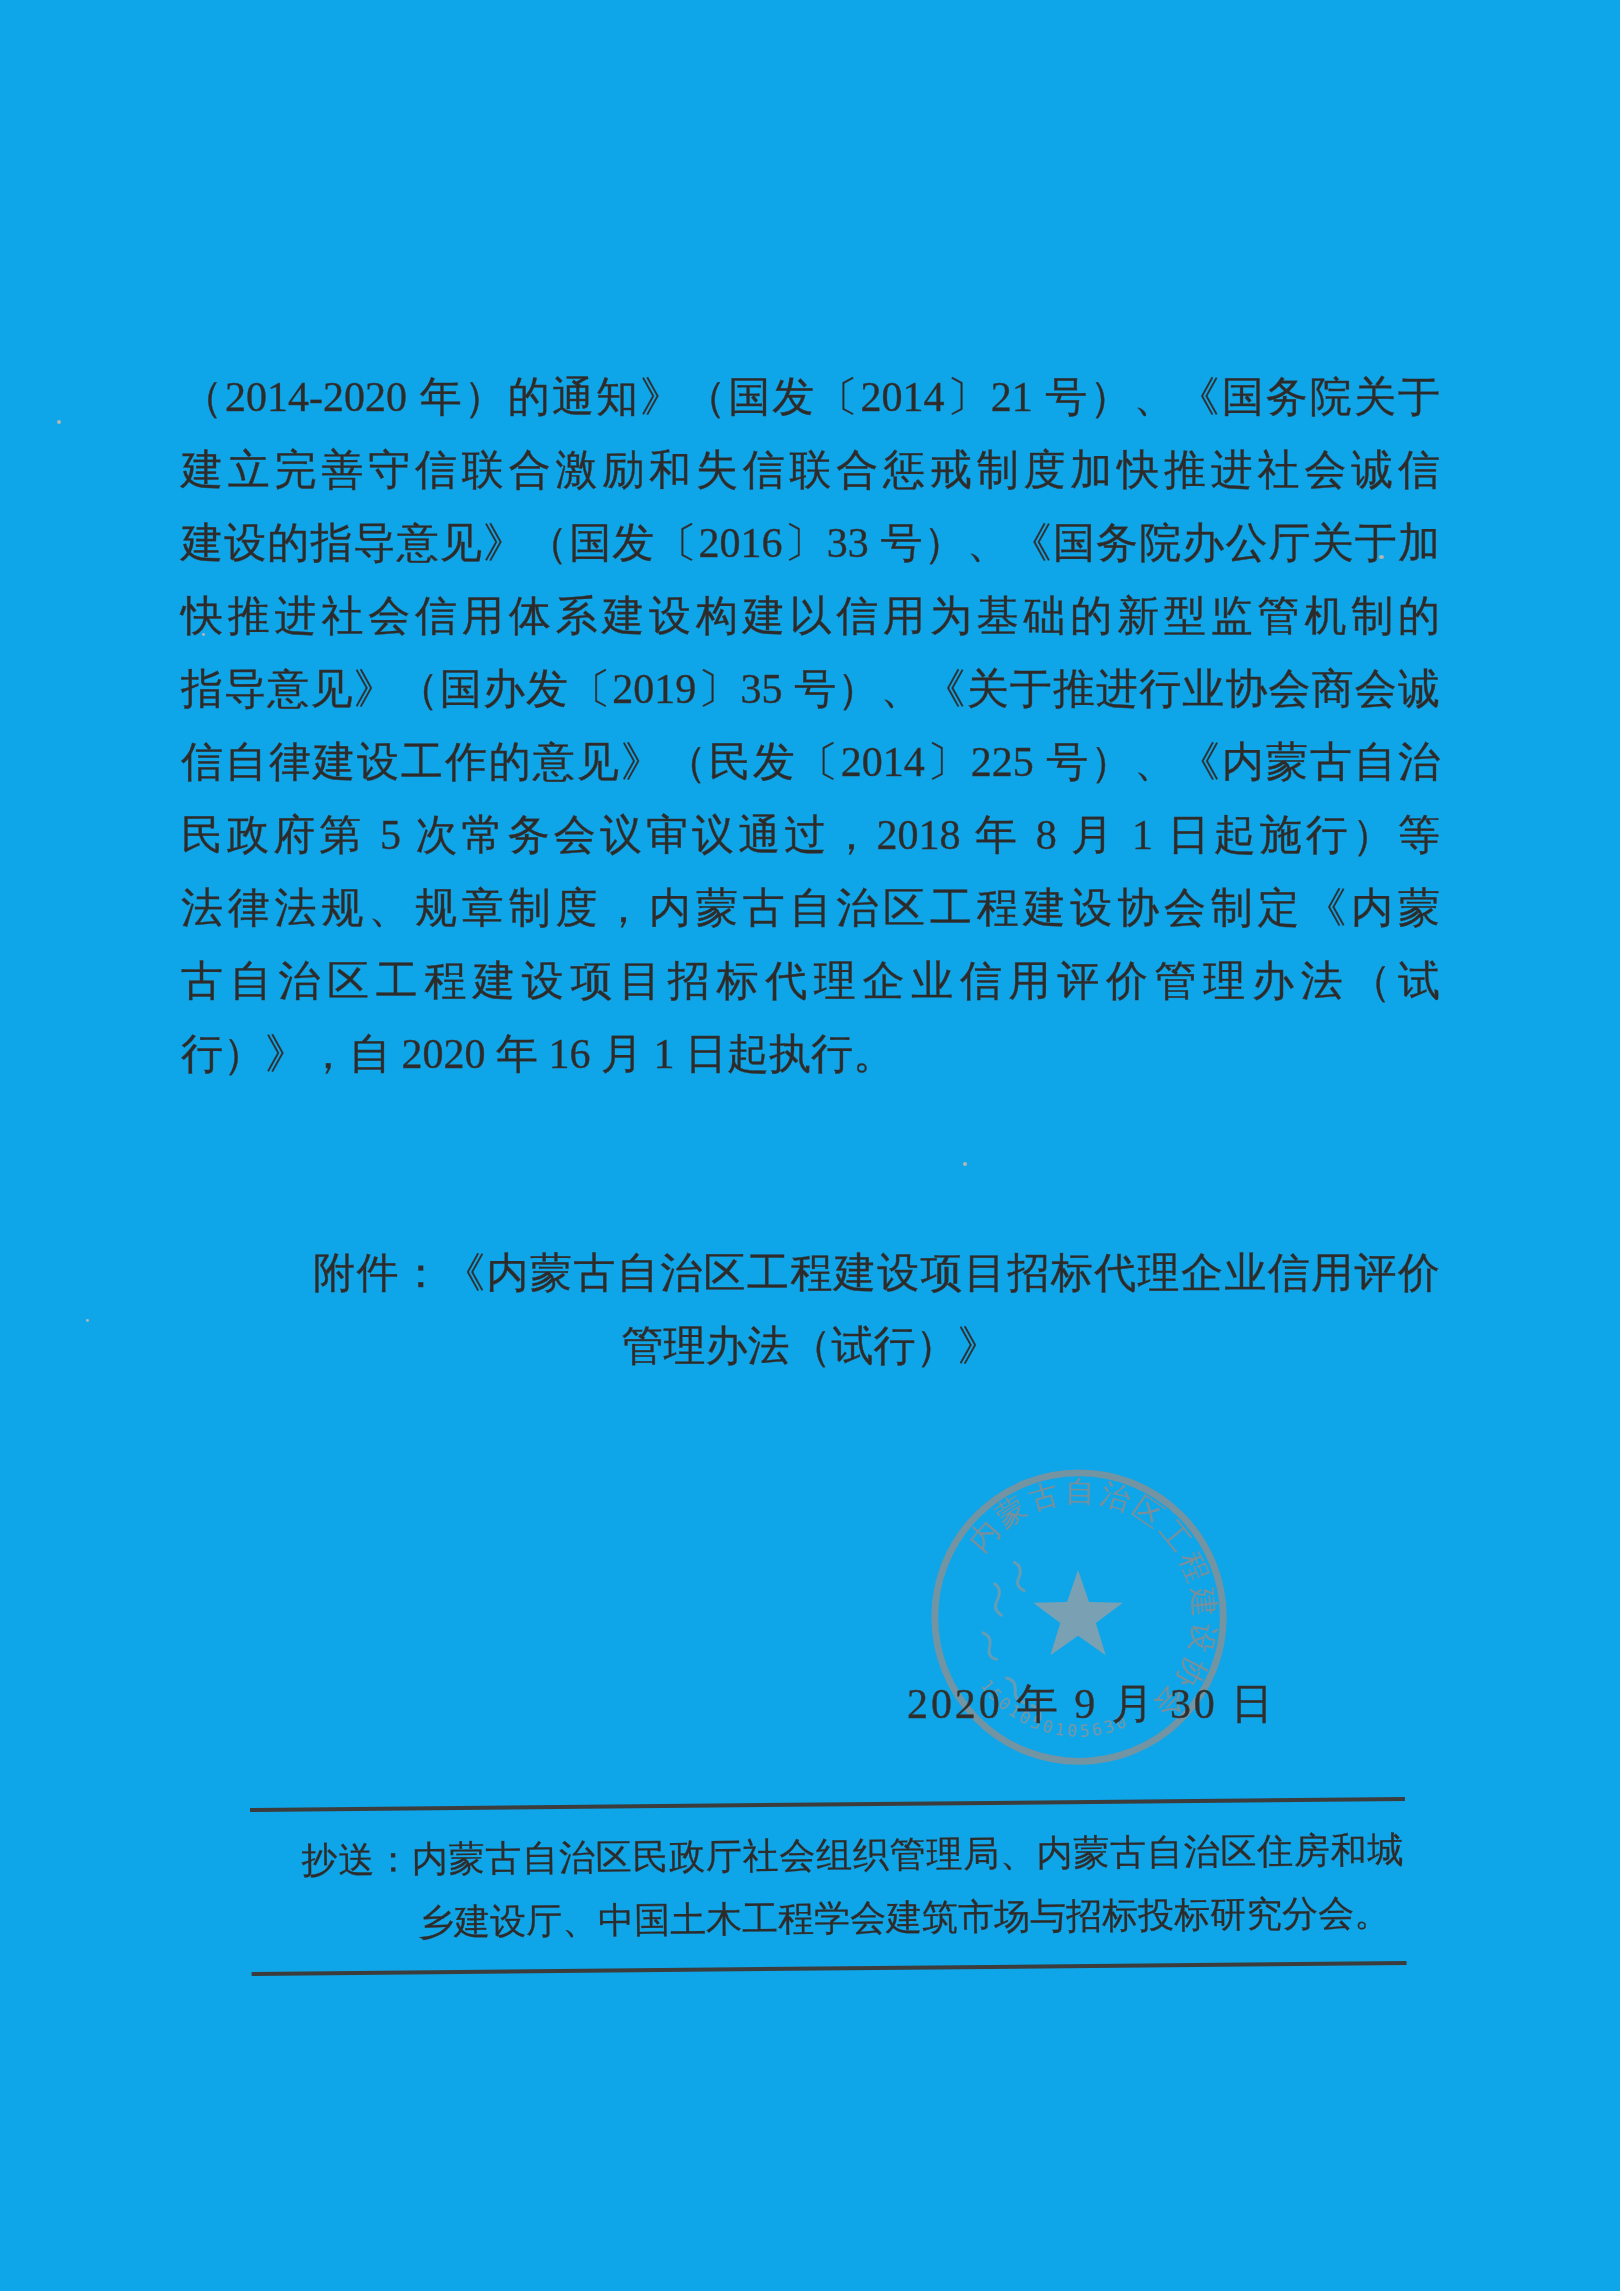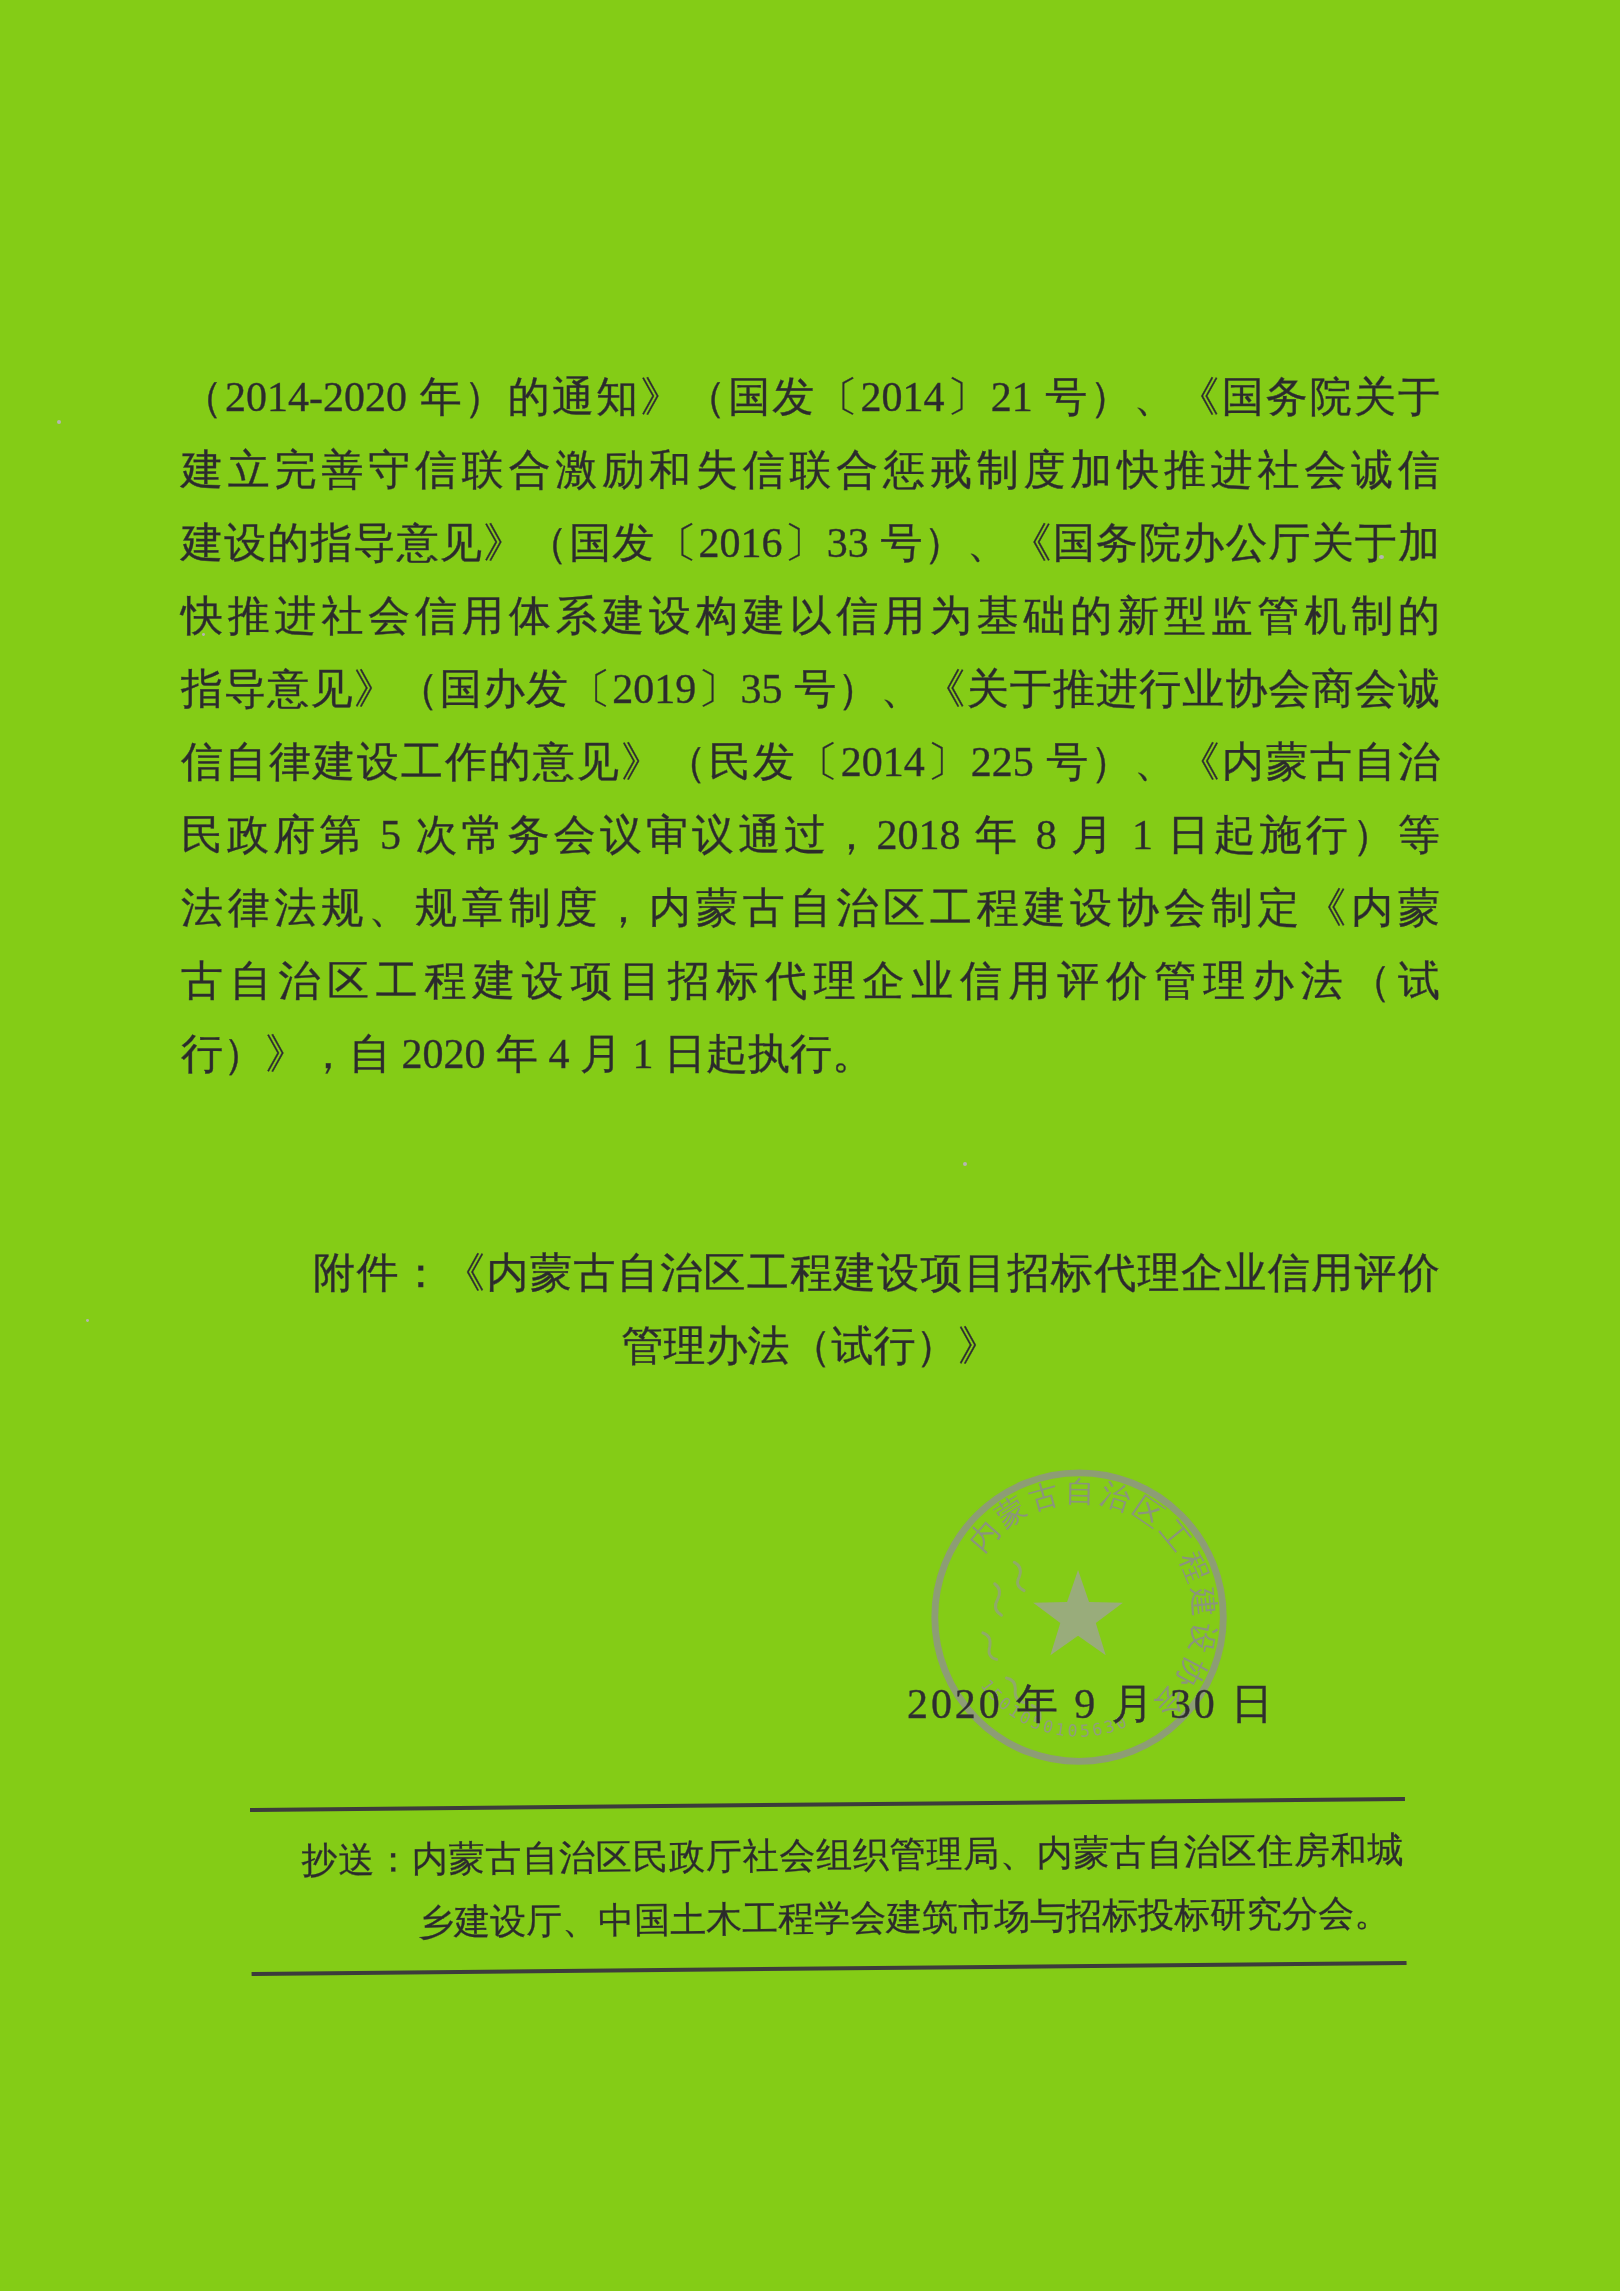--- a/index.html
+++ b/index.html
@@ -1,20 +1,20 @@
 <!DOCTYPE html>
 <html><head>
 <meta charset="utf-8">
 <style>
   html,body{margin:0;padding:0;background:#e8e8e8;}
   .page{
     position:relative;
     width:1620px;height:2292px;
     margin:0 auto;
-    background:#84cc16;
+    background:#0ea5e9;
     overflow:hidden;
     font-family:"Liberation Serif","DejaVu Serif",serif;
     color:#2b2b2b;
   }
   
   .body-text{
     position:absolute;left:181px;top:361px;width:1259px;
   }
   .bline{
     height:73px;line-height:73px;
@@ -99,21 +99,21 @@
   <div class="body-text">
     <div class="bline">（2014-2020 年）的通知》（国发〔2014〕21 号）、《国务院关于</div>
     <div class="bline">建立完善守信联合激励和失信联合惩戒制度加快推进社会诚信</div>
     <div class="bline">建设的指导意见》（国发〔2016〕33 号）、《国务院办公厅关于加</div>
     <div class="bline">快推进社会信用体系建设构建以信用为基础的新型监管机制的</div>
     <div class="bline">指导意见》（国办发〔2019〕35 号）、《关于推进行业协会商会诚</div>
     <div class="bline">信自律建设工作的意见》（民发〔2014〕225 号）、《内蒙古自治</div>
     <div class="bline">民政府第 5 次常务会议审议通过，2018 年 8 月 1 日起施行）等</div>
     <div class="bline">法律法规、规章制度，内蒙古自治区工程建设协会制定《内蒙</div>
     <div class="bline">古自治区工程建设项目招标代理企业信用评价管理办法（试</div>
-    <div class="bline lastline">行）》，自 2020 年 4 月 1 日起执行。</div>
+    <div class="bline lastline">行）》，自 2020 年 16 月 1 日起执行。</div>
   </div>
 
   <div class="attachment">
     <div class="a1">附件：《内蒙古自治区工程建设项目招标代理企业信用评价</div>
     <div class="a2">管理办法（试行）》</div>
   </div>
 
   <div class="date-line">2020 年 9 月 30 日</div>
 
   <svg class="seal" viewBox="0 0 320 320" xmlns="http://www.w3.org/2000/svg">

